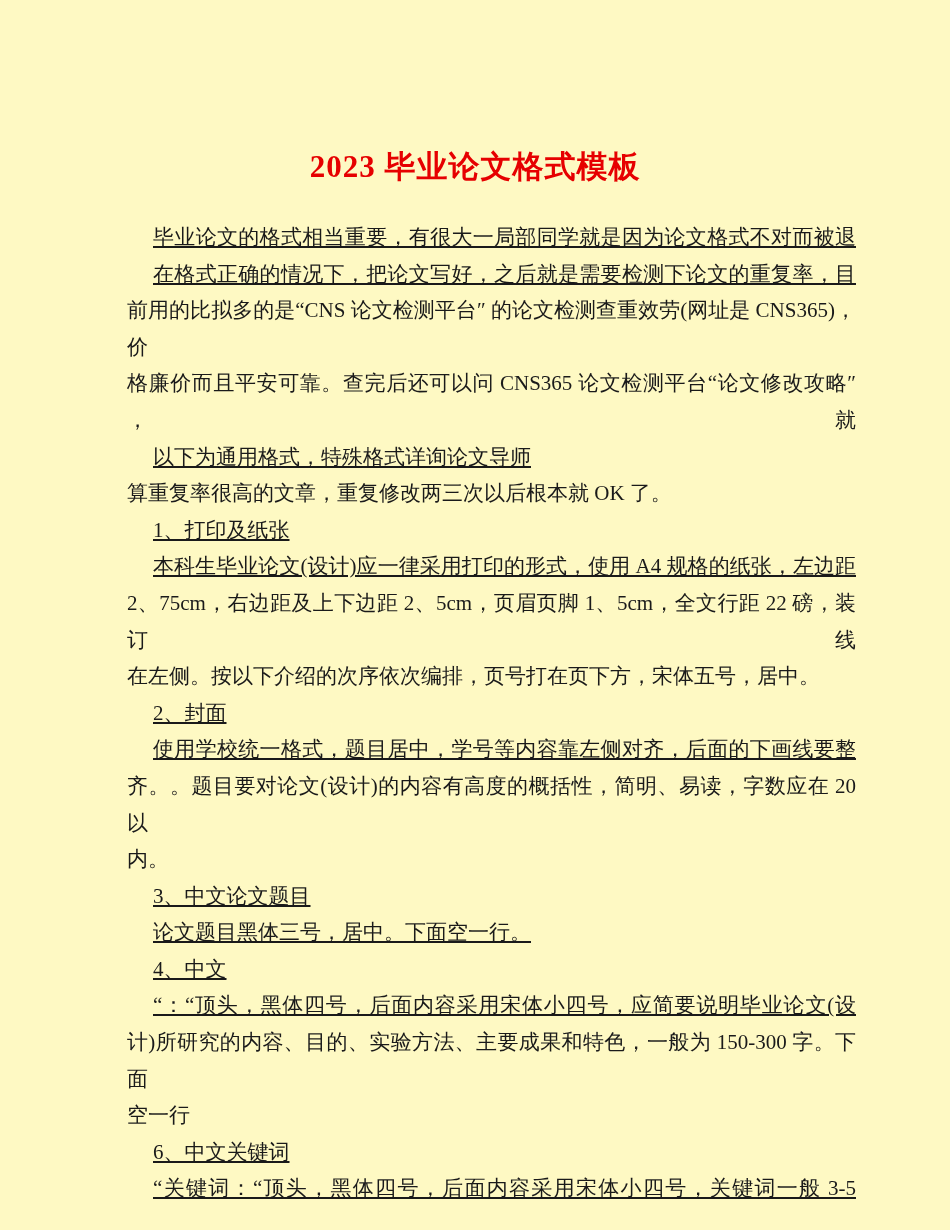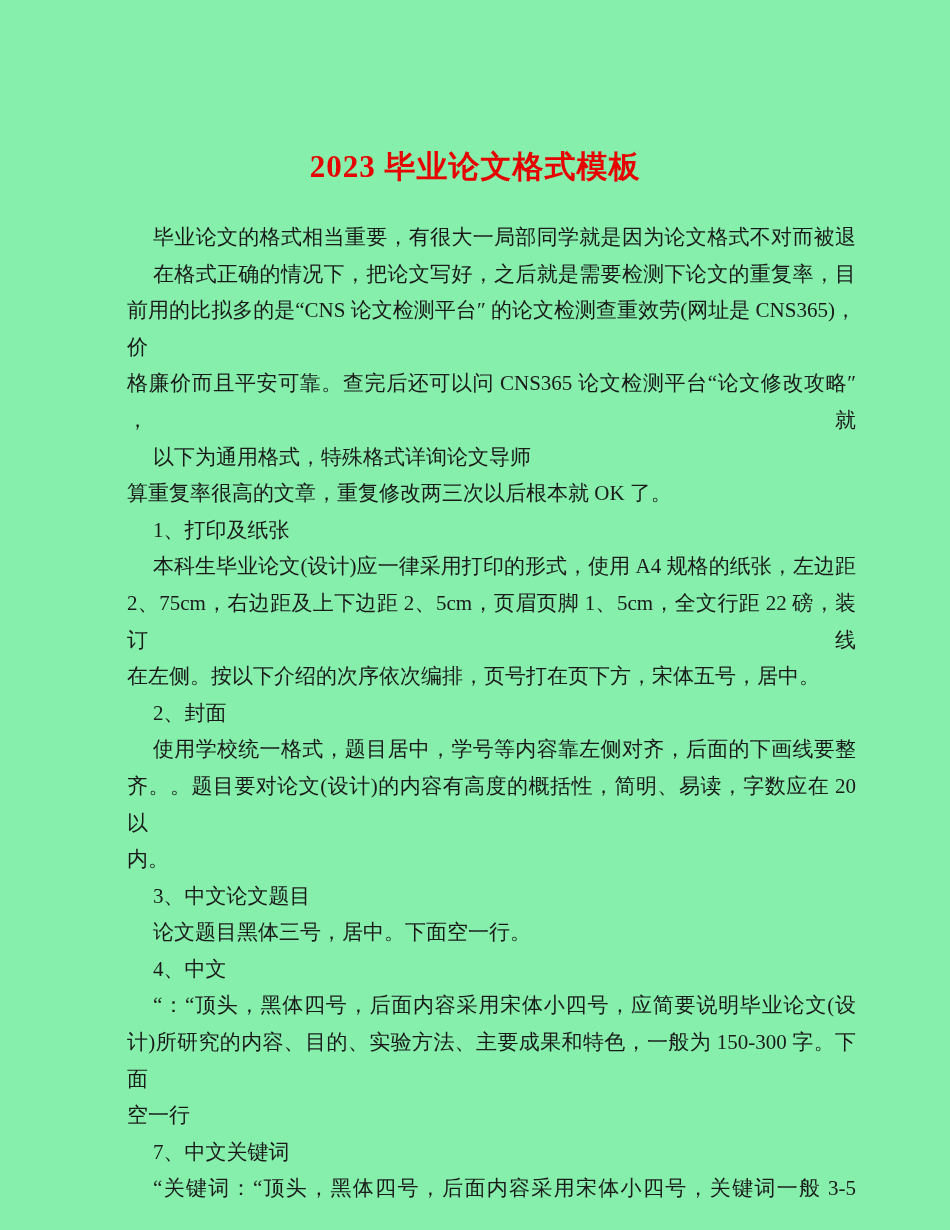--- a/index.html
+++ b/index.html
@@ -4,21 +4,21 @@
 <style>
   html, body {
     margin: 0;
     padding: 0;
     background: #ffffff;
   }
   .page {
     position: relative;
     width: 950px;
     height: 1230px;
-    background: #86efac;
+    background: #fef9c3;
     overflow: hidden;
     font-family: "Liberation Serif", "DejaVu Serif", serif;
   }
   .doc-title {
     margin: 0;
     padding-top: 147px;
     width: 950px;
     text-align: center;
     font-size: 31px;
     line-height: 40px;
@@ -36,20 +36,21 @@
     text-align: justify;
   }
   .line {
     min-height: 36.6px;
   }
   .line.full {
     text-align-last: justify;
   }
   .line.first {
     text-indent: 26px;
+    text-decoration: underline;
   }
 </style>
 </head>
 <body>
 
 <div class="page">
   <h1 class="doc-title" style="color: rgb(230, 0, 0);">2023 毕业论文格式模板</h1>
   <div class="doc-body" style="color: rgb(26, 26, 26);">
       <div class="line first full">毕业论文的格式相当重要，有很大一局部同学就是因为论文格式不对而被退</div>
       <div class="line first full">在格式正确的情况下，把论文写好，之后就是需要检测下论文的重复率，目</div>
@@ -64,16 +65,16 @@
       <div class="line first">2、封面</div>
       <div class="line first full">使用学校统一格式，题目居中，学号等内容靠左侧对齐，后面的下画线要整</div>
       <div class="line full">齐。。题目要对论文(设计)的内容有高度的概括性，简明、易读，字数应在 20 以</div>
       <div class="line">内。</div>
       <div class="line first">3、中文论文题目</div>
       <div class="line first">论文题目黑体三号，居中。下面空一行。</div>
       <div class="line first">4、中文</div>
       <div class="line first full">“：“顶头，黑体四号，后面内容采用宋体小四号，应简要说明毕业论文(设</div>
       <div class="line full">计)所研究的内容、目的、实验方法、主要成果和特色，一般为 150-300 字。下面</div>
       <div class="line">空一行</div>
-      <div class="line first">7、中文关键词</div>
+      <div class="line first">6、中文关键词</div>
       <div class="line first full">“关键词：“顶头，黑体四号，后面内容采用宋体小四号，关键词一般 3-5</div>
     </div>
 </div>
 
 </body></html>

